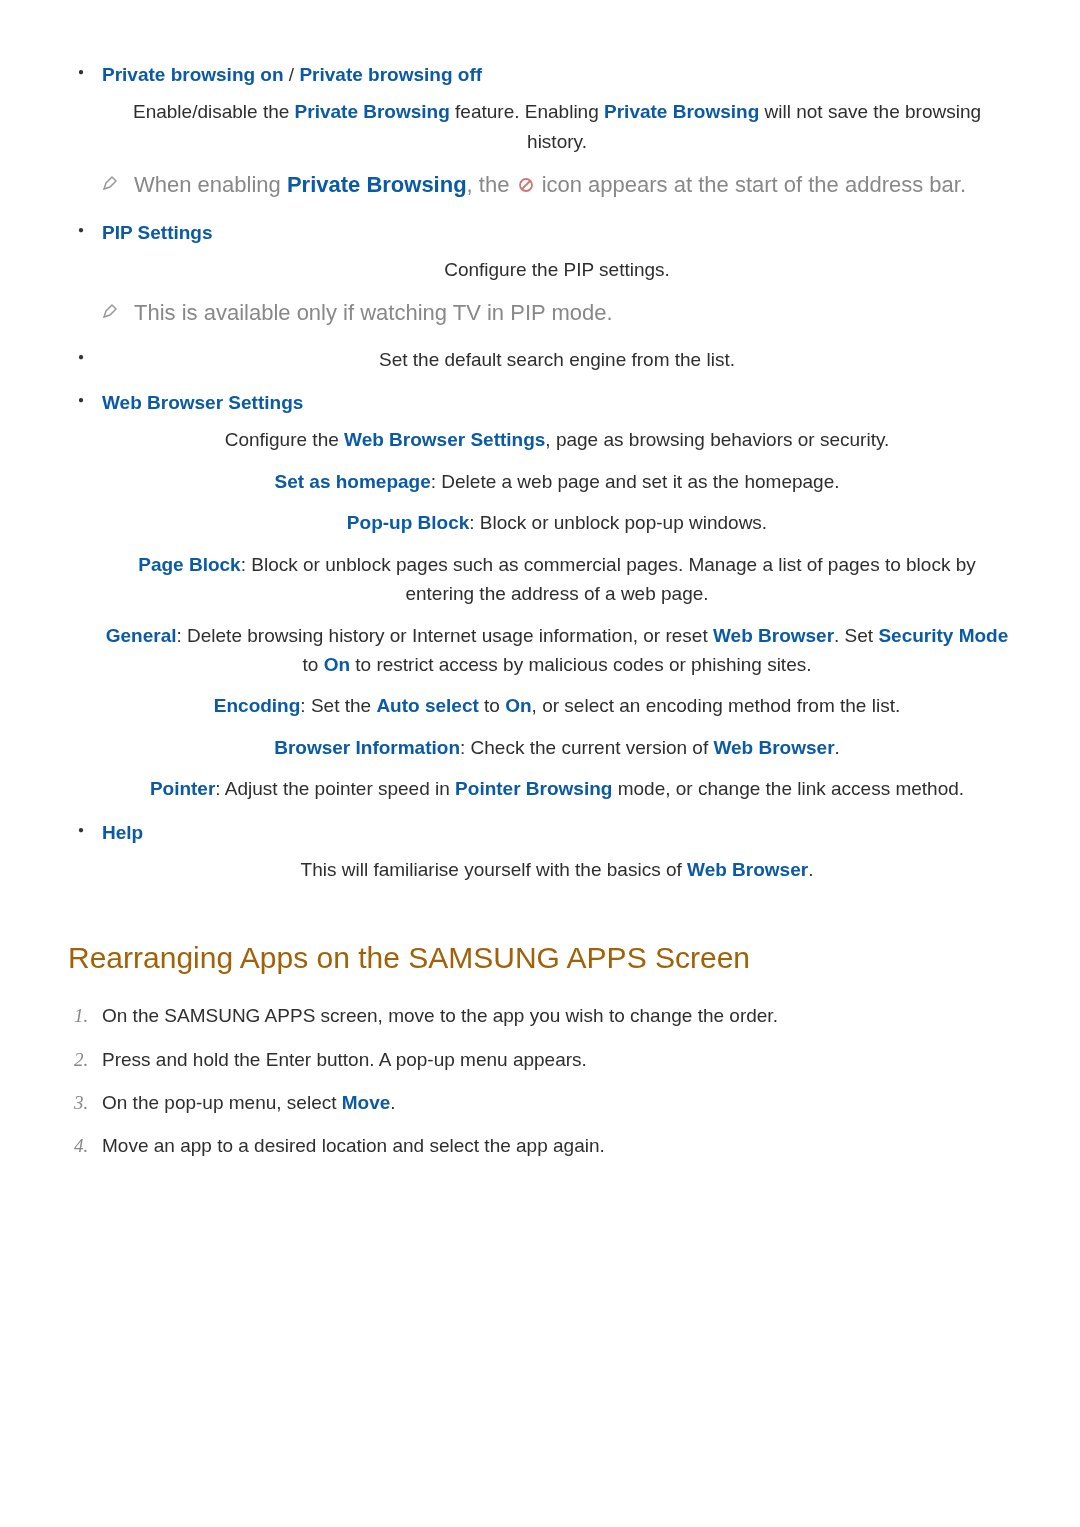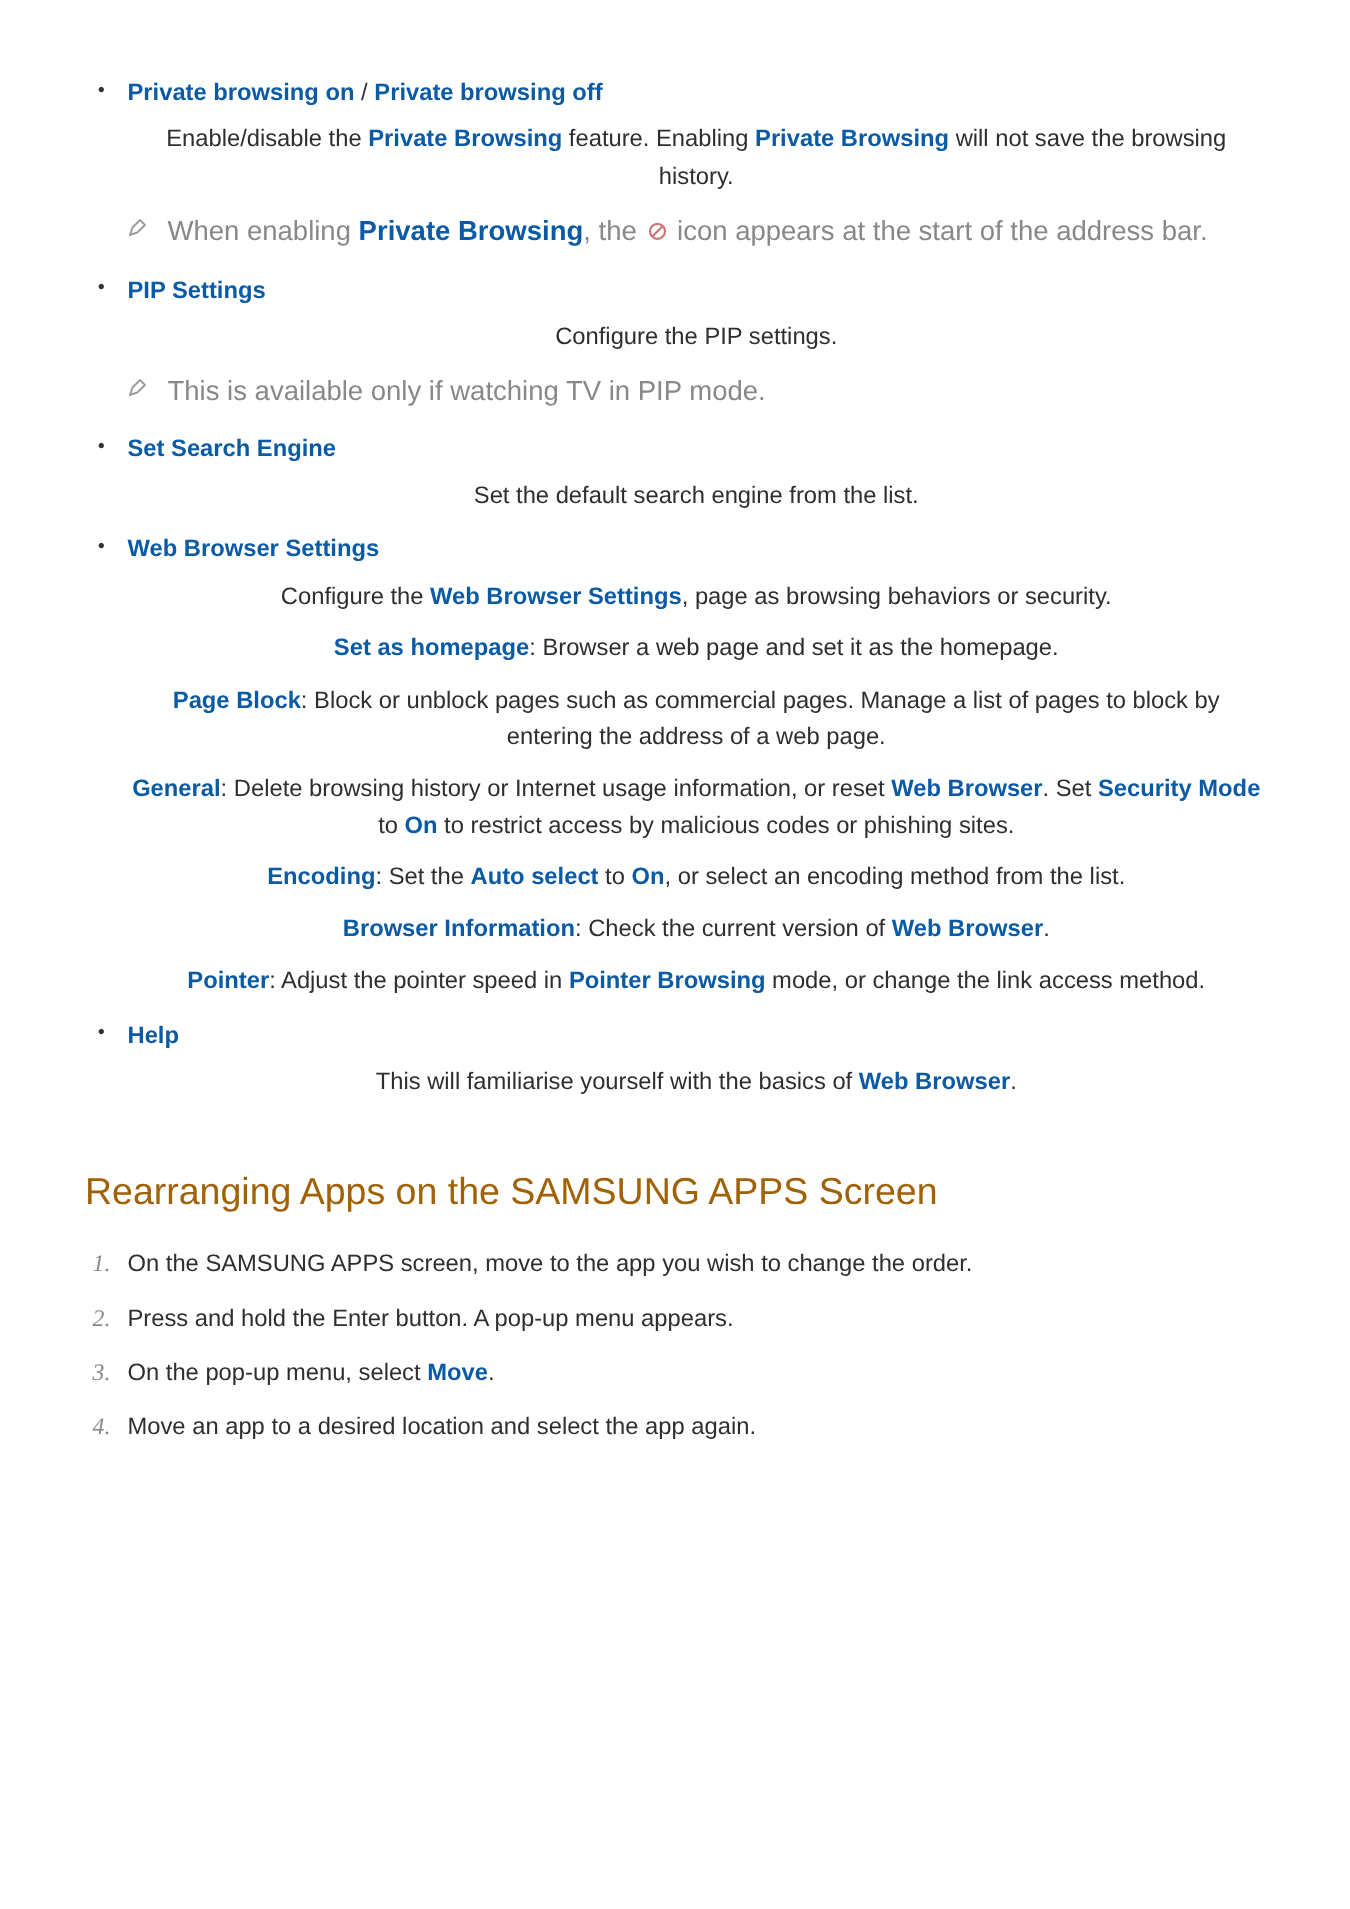--- a/index.html
+++ b/index.html
@@ -139,38 +139,38 @@
             <svg viewBox="0 0 16 16" width="16" height="16">
                 <path d="M2 14 L4 8 L10 2 L14 6 L8 12 L2 14 Z" fill="none" stroke="#999" stroke-width="1.5"></path>
               </svg>
           </span>
           <span class="note">This is available only if watching TV in PIP mode.</span>
         </div>
       </div>
     </li>
 
     <li>
-      <div class="item-title">
-        <span class="accent-bold">Set Search Engine</span>
-      </div>
       <div class="item-body">
         <p>Set the default search engine from the list.</p>
       </div>
     </li>
 
     <li>
       <div class="item-title">
         <span class="accent-bold">Web Browser Settings</span>
       </div>
       <div class="item-body">
         <p>
           <span>Configure the </span><span class="accent-bold">Web Browser Settings</span><span>, page as browsing behaviors or security.</span>
         </p>
         <p>
-          <span class="accent-bold">Set as homepage</span><span>: Browser a web page and set it as the homepage.</span>
+          <span class="accent-bold">Set as homepage</span><span>: Delete a web page and set it as the homepage.</span>
+        </p>
+        <p>
+          <span class="accent-bold">Pop-up Block</span><span>: Block or unblock pop-up windows.</span>
         </p>
         <p>
           <span class="accent-bold">Page Block</span><span>: Block or unblock pages such as commercial pages. Manage a list of pages to block by entering the address of a web page.</span>
         </p>
         <p>
           <span class="accent-bold">General</span><span>: Delete browsing history or Internet usage information, or reset </span><span class="accent-bold">Web Browser</span><span>. Set </span><span class="accent-bold">Security Mode</span><span> to </span><span class="accent-bold">On</span><span> to restrict access by malicious codes or phishing sites.</span>
         </p>
         <p>
           <span class="accent-bold">Encoding</span><span>: Set the </span><span class="accent-bold">Auto select</span><span> to </span><span class="accent-bold">On</span><span>, or select an encoding method from the list.</span>
         </p>

